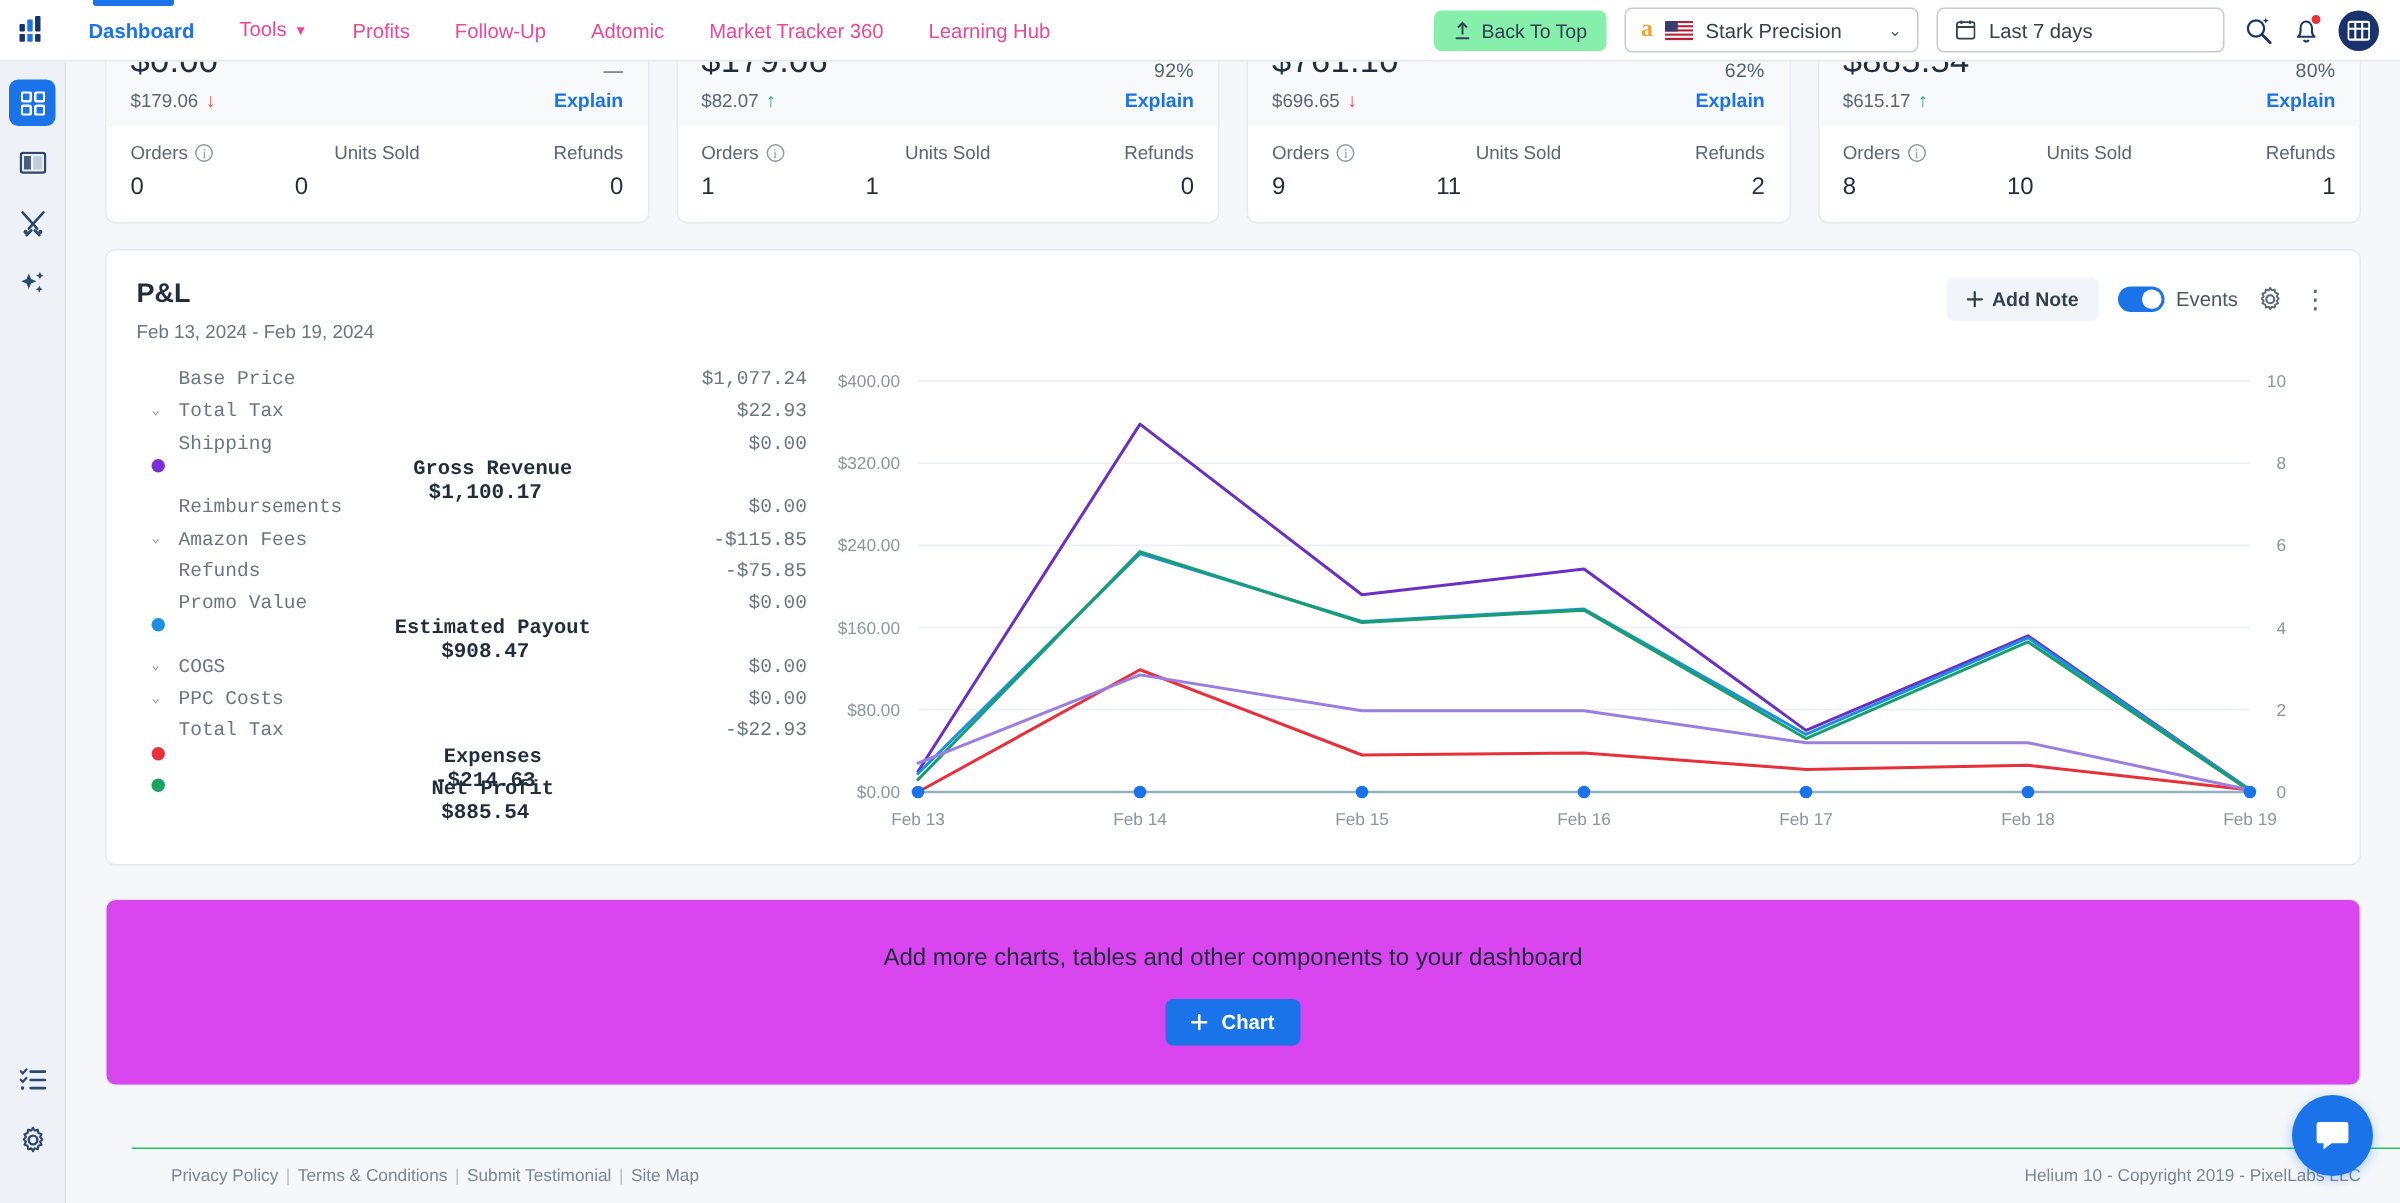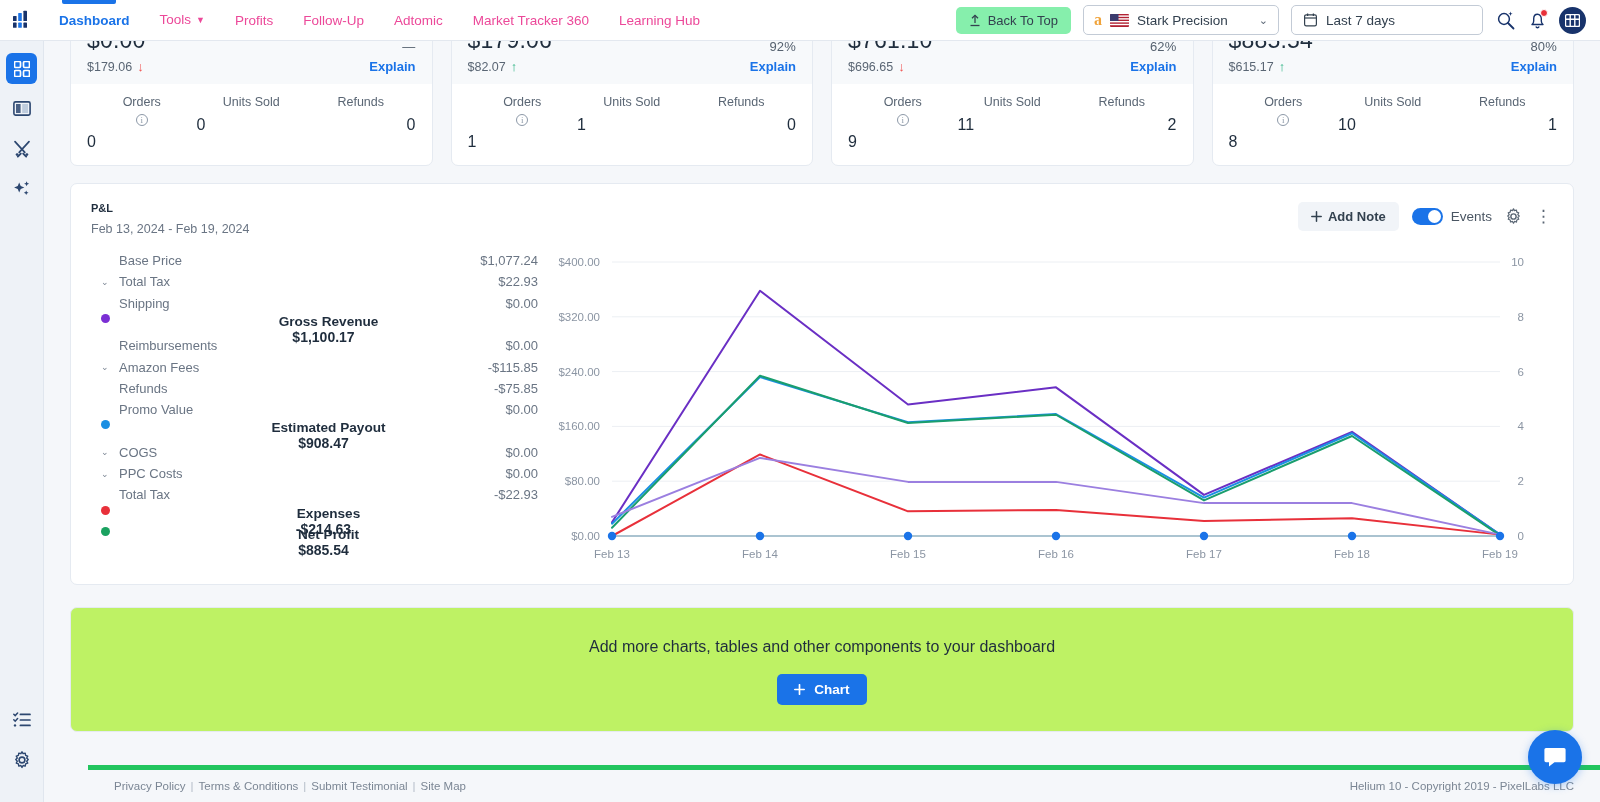--- a/index.html
+++ b/index.html
@@ -111,39 +111,39 @@
   .arrow-down { color: #f0514f; font-size: 13px; }
   .arrow-up { color: #22b07d; font-size: 13px; }
   .explain { font-size: 13px; color: #1a73e8; cursor: pointer; font-weight:600; }
   .kpi-bottom { padding: 11px 16px 14px 16px; }
   .kpi-cols { display: flex; }
   .kpi-col { flex: 1; }
   .kpi-col:nth-child(1) { text-align: left; }
   .kpi-col:nth-child(2) { text-align: left; }
   .kpi-col:nth-child(3) { text-align: right; }
   .kpi-col-label {
-    font-size: 12.5px; color: #5a6674; display:flex; align-items:center; gap:5px;flex-direction:column;
+    font-size: 12.5px; color: #5a6674; display:flex; align-items:center; gap:5px;
   }
   .kpi-col:nth-child(2) .kpi-col-label { justify-content:center; }
   .kpi-col:nth-child(3) .kpi-col-label { justify-content:flex-end; }
   .kpi-col-val { font-size: 16px; color: #1f2d3d; margin-top: 7px; }
   .info-i {
     width: 12px; height: 12px; border: 1px solid #8d99a8; border-radius: 50%;
     font-size: 9px; line-height: 10px; text-align: center; color: #8d99a8;
     display:inline-block; font-family:"Liberation Serif", serif;
   }
 
   
   .panel {
     margin: 17px 26px 0 26px; background: #fff;
     border: 1px solid #e5eaf1; border-radius: 7px; padding: 18px 20px 16px 20px;
     position: relative;
   }
   .panel-head { display: flex; align-items: flex-start; }
-  .panel-title { font-size: 11px; font-weight: 700; color: #1f2d3d; }
+  .panel-title { font-size: 18px; font-weight: 700; color: #1f2d3d; }
   .panel-range { font-size: 12.5px; color: #6a7584; margin-top: 8px; }
   .panel-actions {
     margin-left: auto; display: flex; align-items: center; gap: 13px;
   }
   .add-note {
     display: flex; align-items: center; gap: 6px; background: #f1f4f8;
     padding: 7px 13px; border-radius: 5px; font-size: 13px; color: #33414f;
     font-weight: 600; cursor: pointer; justify-content: space-between;
   }
   .toggle-wrap { display: flex; align-items: center; gap: 8px; cursor:pointer;}
@@ -156,55 +156,55 @@
     width: 13px; height: 13px; border-radius: 50%; background: #fff;
   }
   .toggle-label { font-size: 13.5px; color: #4a5663; }
   .dots { font-size: 17px; color: #5a6674; cursor: pointer; line-height: 12px; letter-spacing:1px;}
 
   
   .pl-body { display: flex; margin-top: 14px; }
   .pl-table { width: 447px; flex: none; }
   .pl-row {
     display: flex; align-items: center; height: 21.3px; font-size: 13px;
-    color: #6a7584; padding-left: 18px; position: relative;
+    color: #6a7584; padding-left: 18px; position: relative; font-family: Liberation Mono, monospace;
   }
   .pl-row .chev-cell {
     position: absolute; left: 10px; font-size: 9px; color: #7b8694;
     cursor: pointer;
   }
   .pl-row .dot-cell {
     position: absolute; left: 10px; width: 9px; height: 9px; border-radius: 50%;
   }
   .pl-label { flex: 1; padding-left: 10px; }
   .pl-val { text-align: right; }
   .pl-row.bold { font-weight: 700; color: #1f2d3d; font-size: 13.6px; flex-direction: column; }
   .pl-row.bold .pl-val { font-size: 14px; }
 
   
   .chart-area { flex: 1; position: relative; height: 318px; margin-left: 12px; }
   .chart-svg { display: block; }
 
   
   .addmore {
-    margin: 22px 26px 0 26px; background: #bef264; border: 1px solid #e5eaf1;
+    margin: 22px 26px 0 26px; background: #d946ef; border: 1px solid #e5eaf1;
     border-radius: 7px; padding: 30px 0 26px 0; text-align: center;
   }
   .addmore-text { font-size: 16px; color: #1f2d3d; }
   .add-chart-btn {
     margin: 18px auto 0 auto; background: #1a73e8; color: #fff;
     font-size: 13.5px; font-weight: 700; border-radius: 5px;
     padding: 8px 17px; display: inline-flex; align-items: center; gap: 9px;
     cursor: pointer;
   }
 
   
   .footer {
     position: absolute; left: 44px; right: 0; bottom: 0; height: 37px;
-    border-top: 5px solid #22c55e; background: #f5f7fa;
+    border-top: 1px solid #22c55e; background: #f5f7fa;
     display: flex; align-items: center; padding: 0 26px;
     font-size: 11.5px; color: #7b8694;
   }
   .footer a { color: #7b8694; text-decoration: none; cursor: pointer; }
   .footer-sep { margin: 0 5px; color:#b3bcc7; }
   .footer-right { margin-left: auto; }
 
   
   .chat-bubble {
     position: absolute; right: 18px; bottom: 18px; width: 54px; height: 54px;

